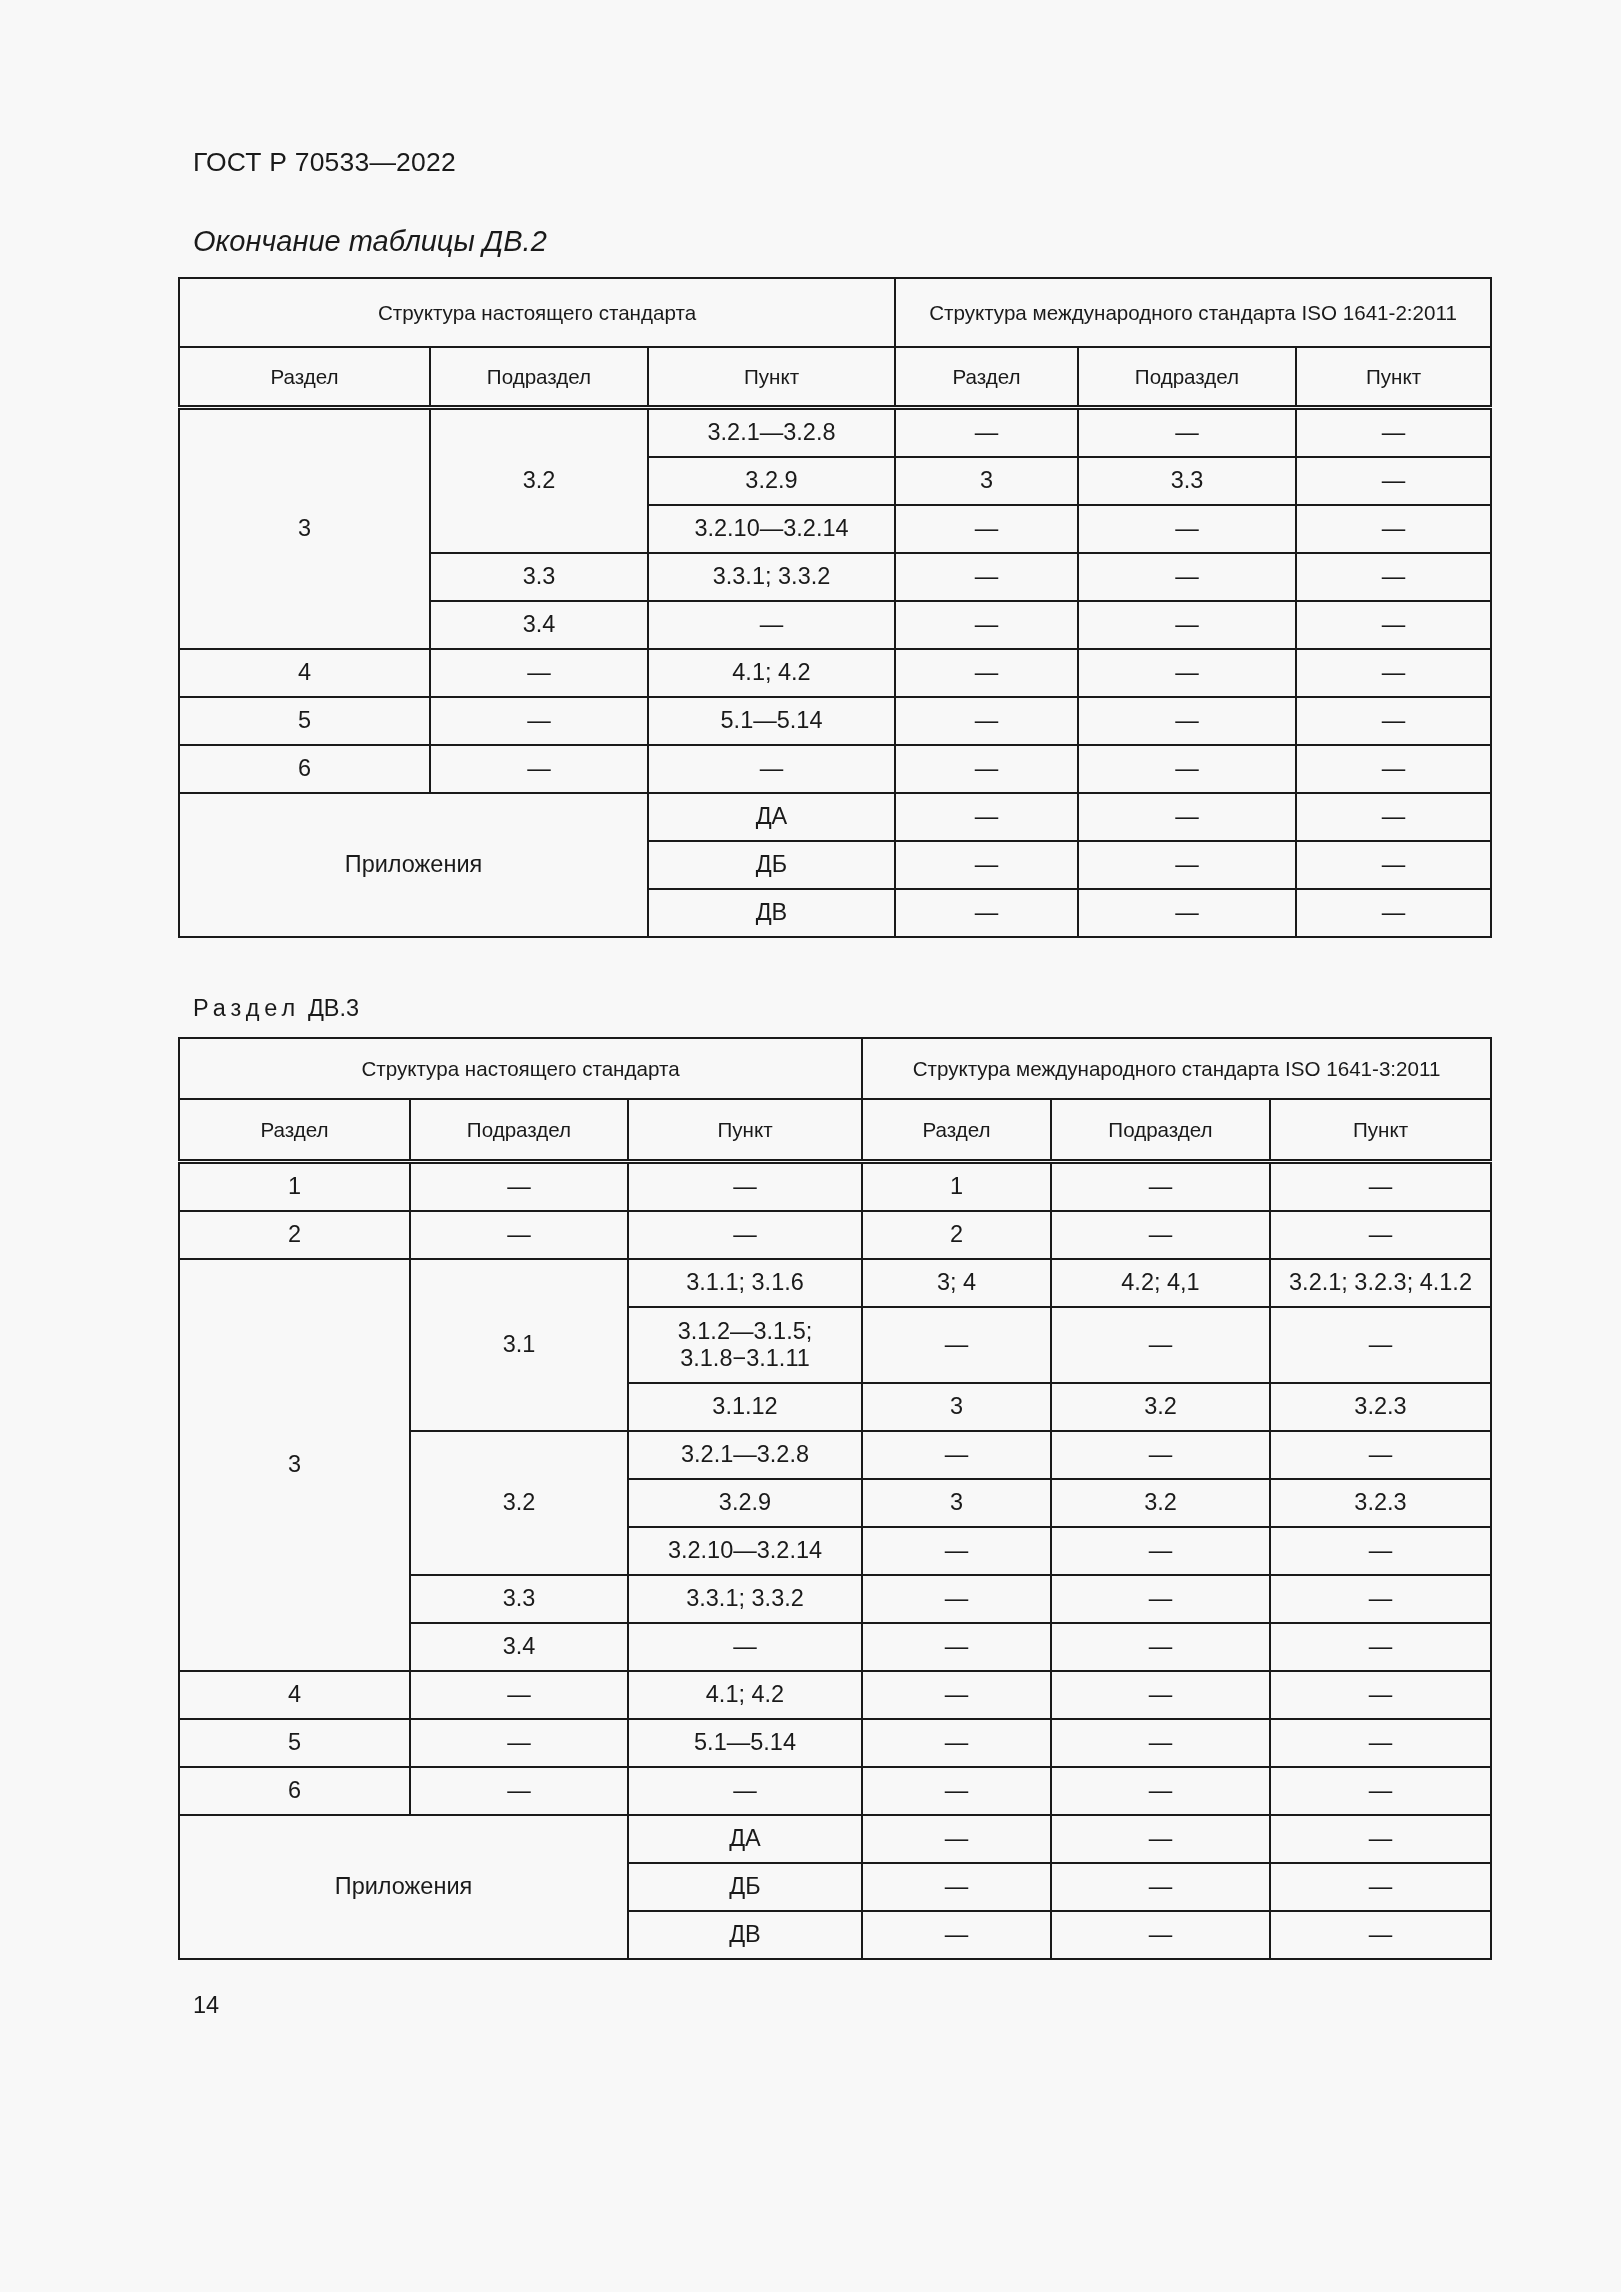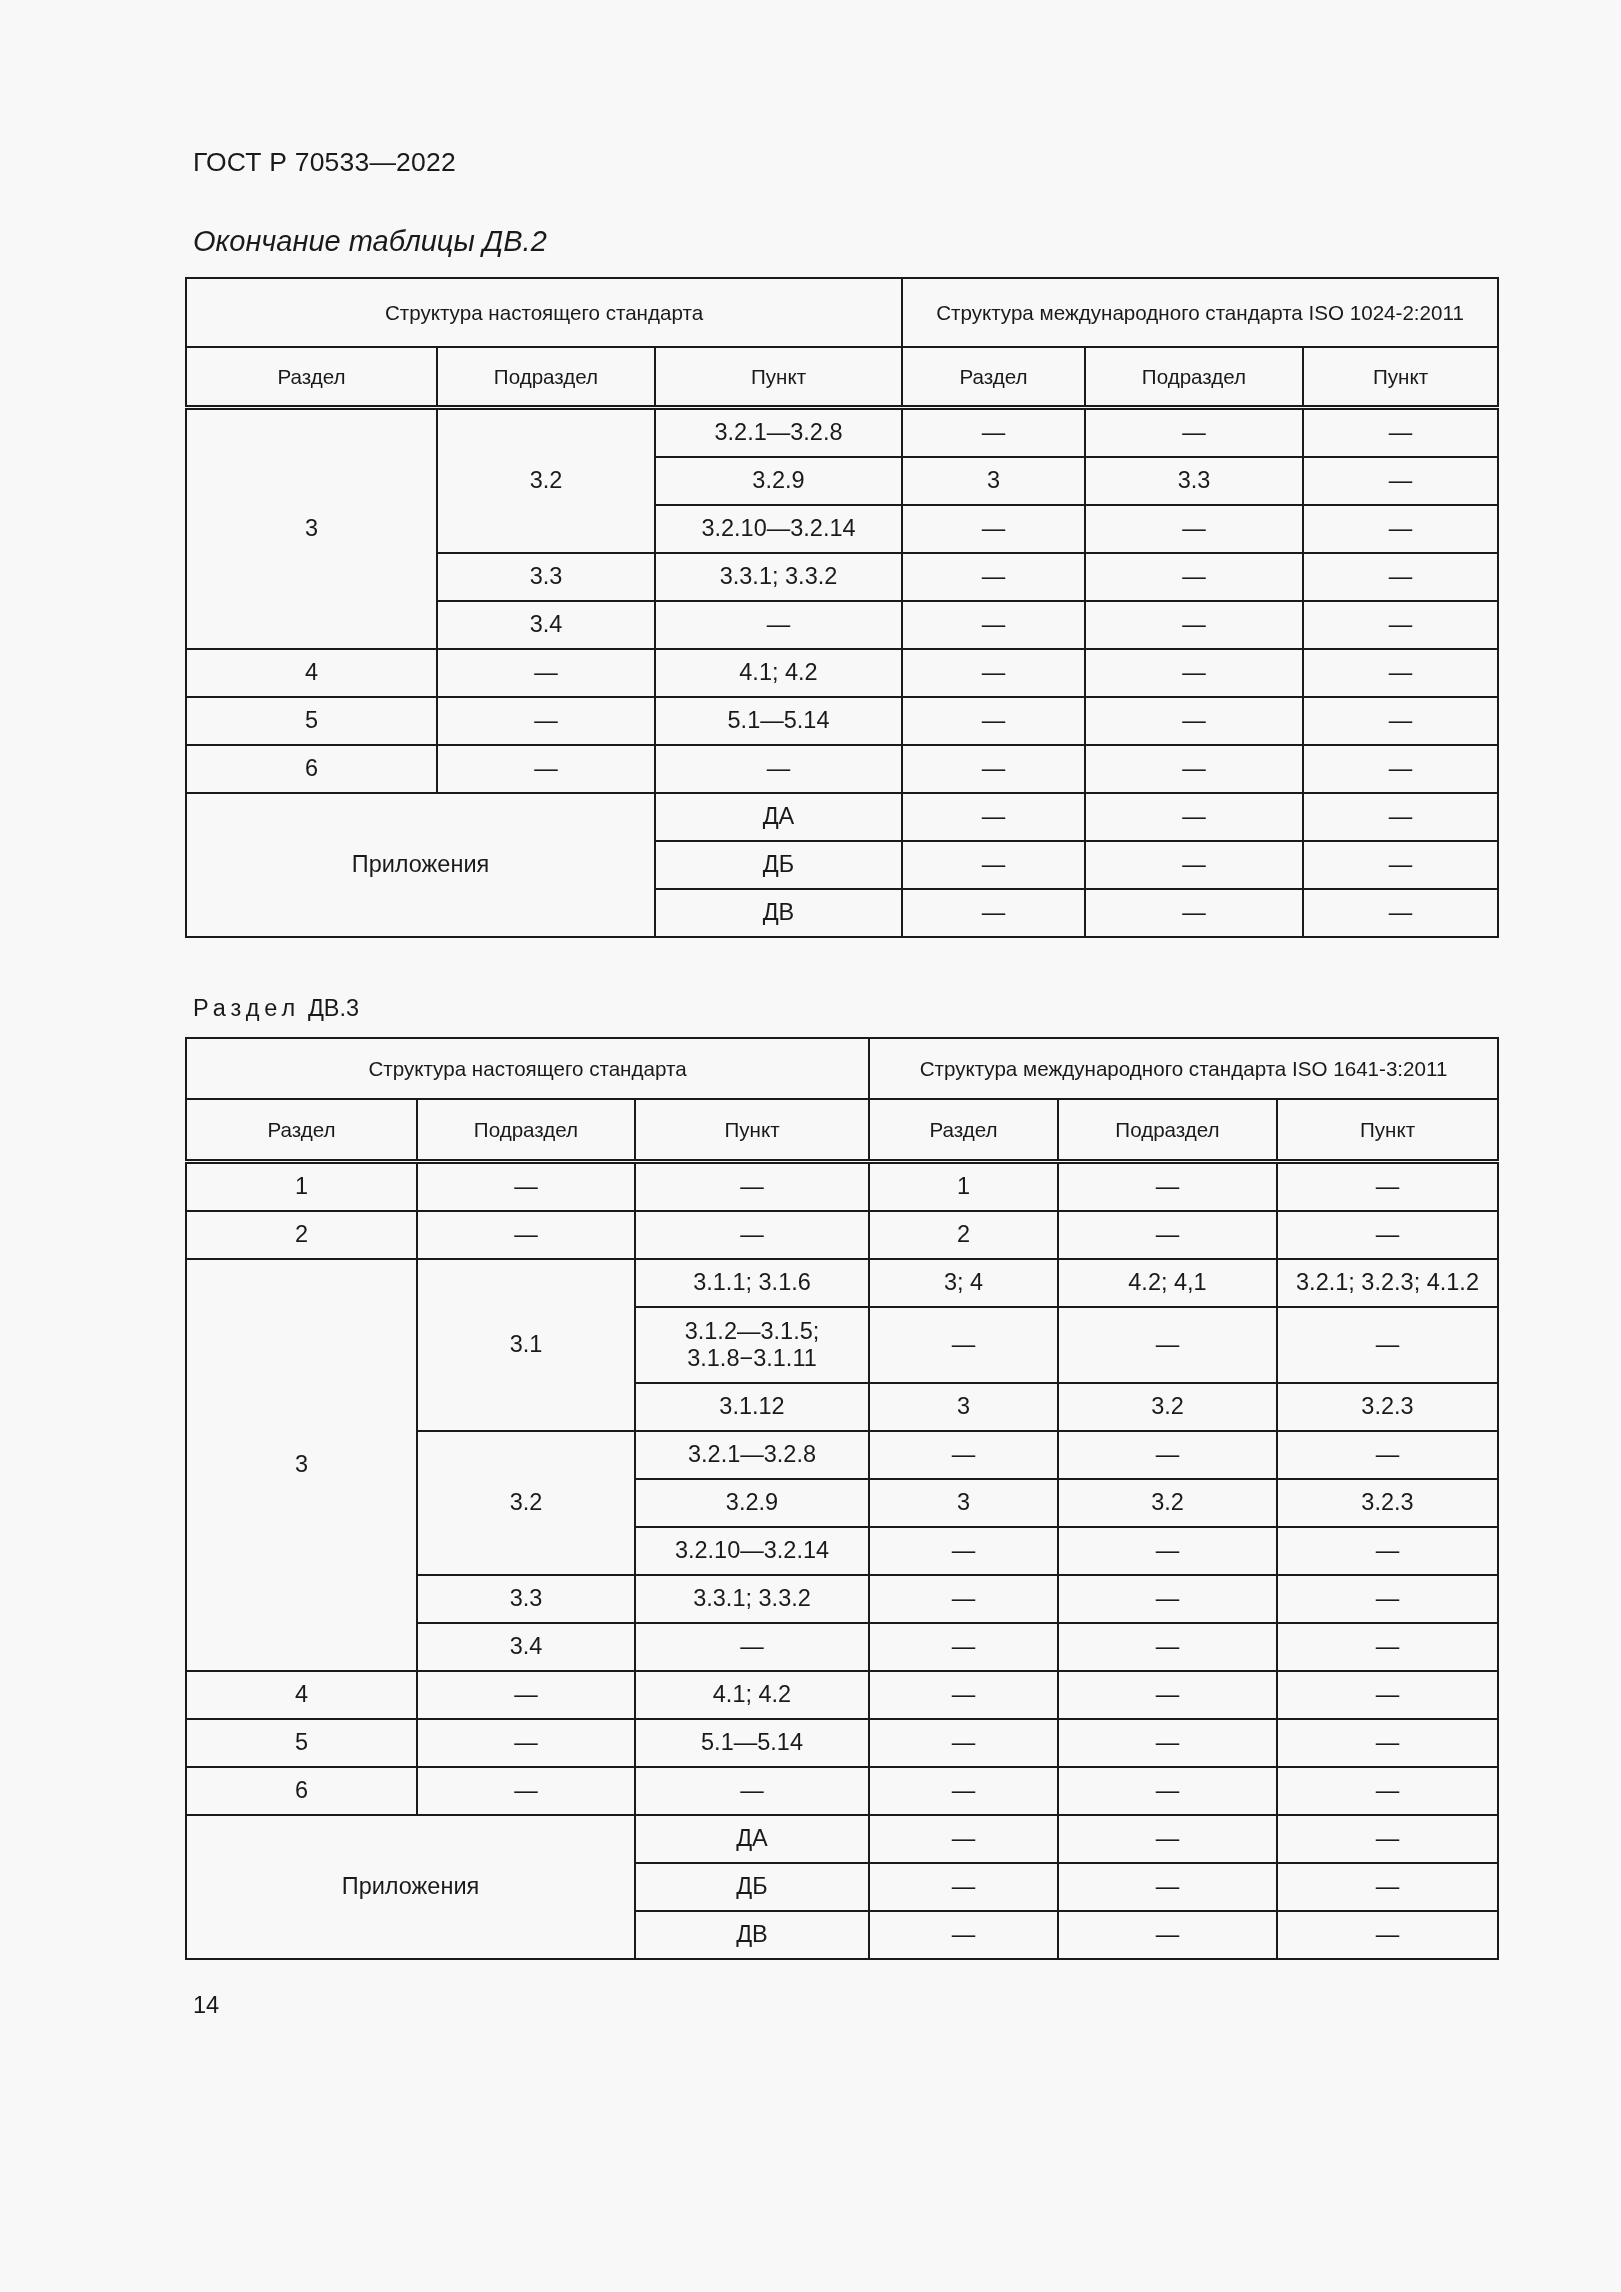--- a/index.html
+++ b/index.html
@@ -22,21 +22,21 @@
   .caption-t3 {
     position: absolute; left: 193px; top: 995px;
     font-size: 23.5px;
   }
   .caption-t3 .spaced { letter-spacing: 4.9px; margin-right: 7.8px; }
   .page-number {
     position: absolute; left: 193px; top: 1992px;
     font-size: 23.5px;
   }
   table.gost {
-    position: absolute; left: 185px;
+    position: absolute; left: 178px;
     border-collapse: collapse;
     table-layout: fixed;
     font-size: 23.5px;
     border-radius: 32px;
   }
   table.gost td {
     border: 2.5px solid #1a1a1a;
     text-align: center; vertical-align: middle;
     padding: 0 3.9px;
     line-height: 27.4px;
@@ -65,21 +65,21 @@
     <col style="width:251px">
       <col style="width:218px">
       <col style="width:247px">
     <col style="width:183px">
       <col style="width:218px">
       <col style="width:195px">
   </colgroup>
   <tbody>
       <tr class="h1">
     <td class="hdr" colspan="3">Структура настоящего стандарта</td>
-    <td class="hdr" colspan="3">Структура международного стандарта ISO 1024-2:2011</td>
+    <td class="hdr" colspan="3">Структура международного стандарта ISO 1641-2:2011</td>
   </tr>
   <tr class="hdr2">
     <td class="hdr">Раздел</td>
     <td class="hdr">Подраздел</td>
     <td class="hdr">Пункт</td>
     <td class="hdr">Раздел</td>
     <td class="hdr">Подраздел</td>
     <td class="hdr">Пункт</td>
   </tr>
   <tr class="b">

